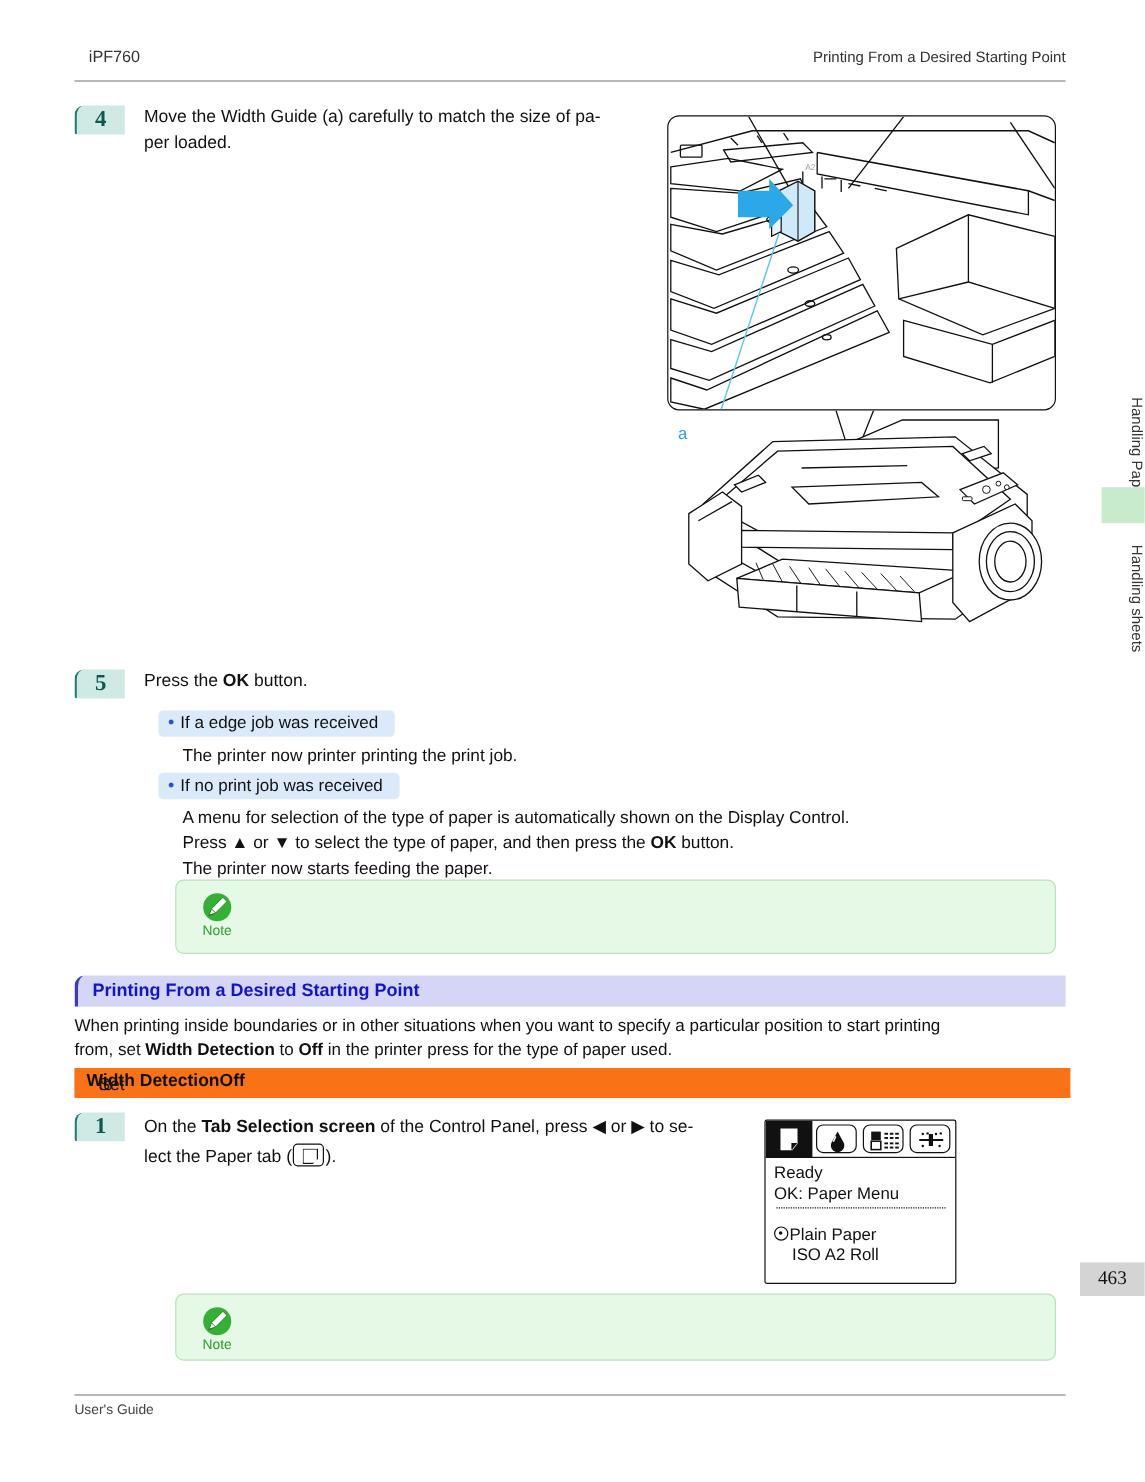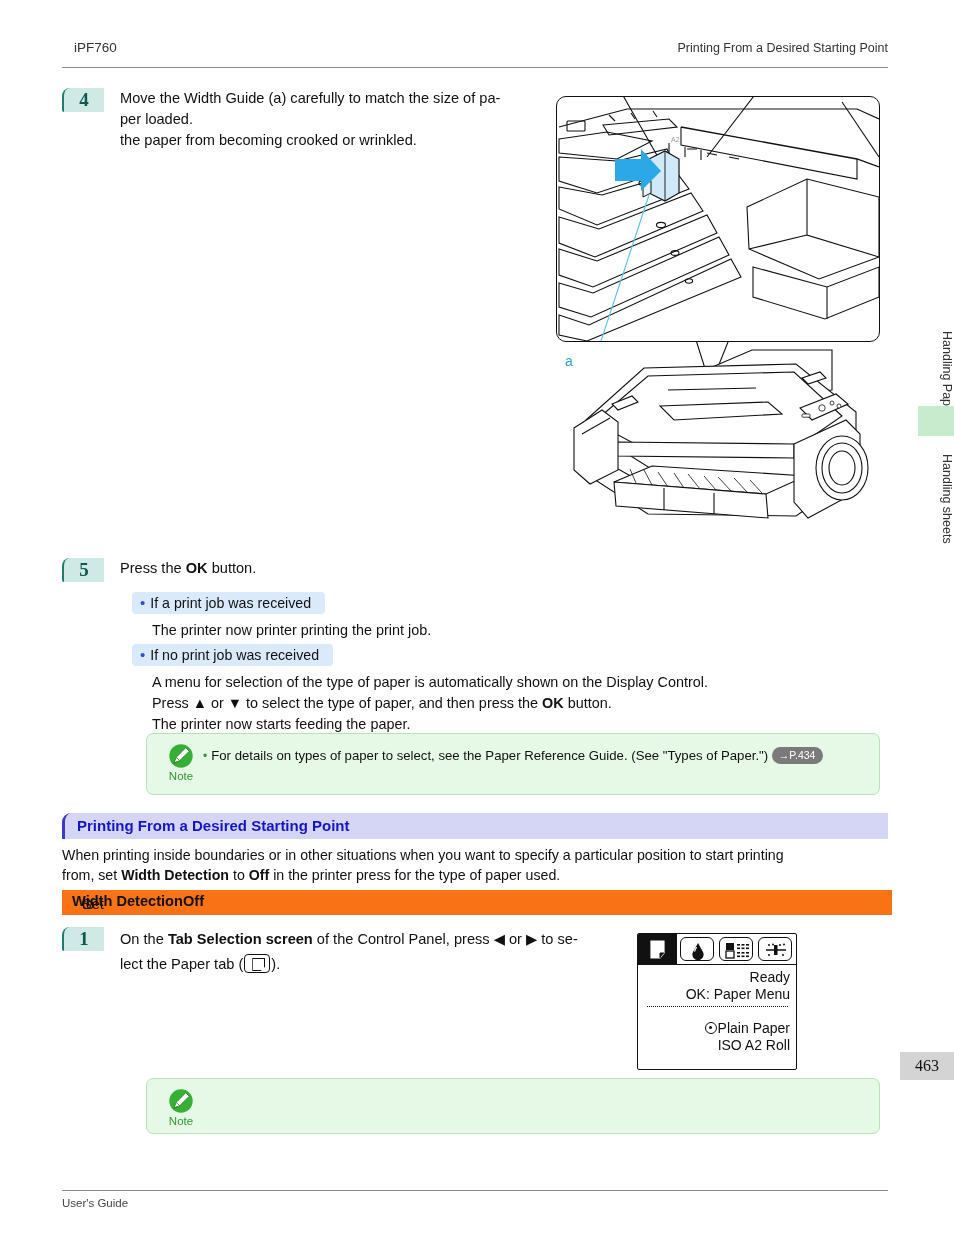--- a/index.html
+++ b/index.html
@@ -28,21 +28,20 @@
   .header-right {
     position: absolute; right: 0; top: 1px;
     font-size: 12.5px; color: #333;
   }
 
   
   .page-footer {
     position: absolute;
     left: 62px; top: 1162px; width: 826px; height: 26px;
     border-top: 1px solid #8a8a8a;
-    margin-top: 28px;
   }
   .footer-left {
     position: absolute; left: 0; top: 6px;
     font-size: 11.5px; color: #444;
   }
 
   
   .step {
     position: absolute;
   }
@@ -256,21 +255,20 @@
   .lcd-body {
     position: absolute;
     left: 0; top: 31px; right: 0; bottom: 0;
     padding: 4px 6px 0 7px;
   }
   .lcd-line {
     font-size: 14px;
     line-height: 17px;
     color: #111;
     white-space: nowrap;
-    text-align: right;
   }
   .lcd-sep {
     margin: 3px 2px 2px 2px;
     height: 0;
     border-top: 1.5px dotted #111;
   }
   .lcd-roll-icon {
     display: inline-block;
     width: 12px; height: 12px;
     border: 1.5px solid #111;
@@ -318,21 +316,20 @@
 <div class="page-header">
   <div class="header-left">iPF760</div>
   <div class="header-right">Printing From a Desired Starting Point</div>
 </div>
 
 <div class="step" style="left:62px; top:88px; width:480px;">
   <div class="step-badge">4</div>
   <div class="step-body" style="width:430px;">
     <div>Move the Width Guide (a) carefully to match the size of pa-</div>
     <div>per loaded.</div>
-    <div>the paper from becoming crooked or wrinkled.</div>
   </div>
 </div>
 
 <div class="illus-top">
   <svg width="324" height="246" viewBox="0 0 324 246">
     <g stroke="#111" fill="none" stroke-width="1.1">
 
       <path d="M2 30 L70 12 L300 12 L322 22" stroke-width="1.2"></path>
       <path d="M64 -5 L118 90 M200 -5 L150 60"></path>
       <path d="M285 5 L322 60"></path>
@@ -434,43 +431,40 @@
 </div>
 
 <div class="step" style="left:62px; top:558px; width:700px;">
   <div class="step-badge">5</div>
   <div class="step-body">
     <span>Press the </span><b>OK</b><span> button.</span>
   </div>
 </div>
 
 <div style="position:absolute; left:132px; top:592px;">
-  <span class="pill"><span class="dot">•</span><span>If a print job was received</span></span>
+  <span class="pill"><span class="dot">•</span><span>If a edge job was received</span></span>
   <div class="sub-text" style="margin-top:6px; margin-left:20px;">The printer now printer printing the print job.</div>
 </div>
 
 <div style="position:absolute; left:132px; top:644px;">
   <span class="pill"><span class="dot">•</span><span>If no print job was received</span></span>
   <div class="sub-text" style="margin-top:6px; margin-left:20px;">A menu for selection of the type of paper is automatically shown on the Display Control.</div>
   <div class="sub-text" style="margin-left:20px;">Press ▲ or ▼ to select the type of paper, and then press the <b>OK</b> button.</div>
   <div class="sub-text" style="margin-left:20px;">The printer now starts feeding the paper.</div>
 </div>
 
 <div class="note-box" style="left:146px; top:733px; width:734px; height:62px;">
   <div class="note-icon-wrap">
     <svg class="note-pencil" viewBox="0 0 30 30">
       <circle cx="15" cy="15" r="13.5" fill="#35b035"></circle>
       <path d="M7 23 L9.5 16.5 L20.5 5.5 L24.5 9.5 L13.5 20.5 Z" fill="#ffffff" stroke="#1f7a1f" stroke-width="0.9"></path>
       <path d="M9.5 16.5 L13.5 20.5" stroke="#1f7a1f" stroke-width="0.9" fill="none"></path>
       <path d="M7 23 L10.7 21.7" stroke="#1f7a1f" stroke-width="0.9" fill="none"></path>
     </svg>
     <span class="note-label">Note</span>
-  </div>
-  <div class="note-content">
-    <span class="ndot">•</span><span>For details on types of paper to select, see the Paper Reference Guide.  (See "Types of Paper.") </span><span class="ref-badge">→P.434</span>
   </div>
 </div>
 
 <div class="section-heading">
   <span>Printing From a Desired Starting Point</span>
 </div>
 
 <div class="section-para">
   <div>When printing inside boundaries or in other situations when you want to specify a particular position to start printing</div>
   <div><span>from, set </span><b>Width Detection</b><span> to </span><b>Off</b><span> in the printer press for the type of paper used.</span></div>

